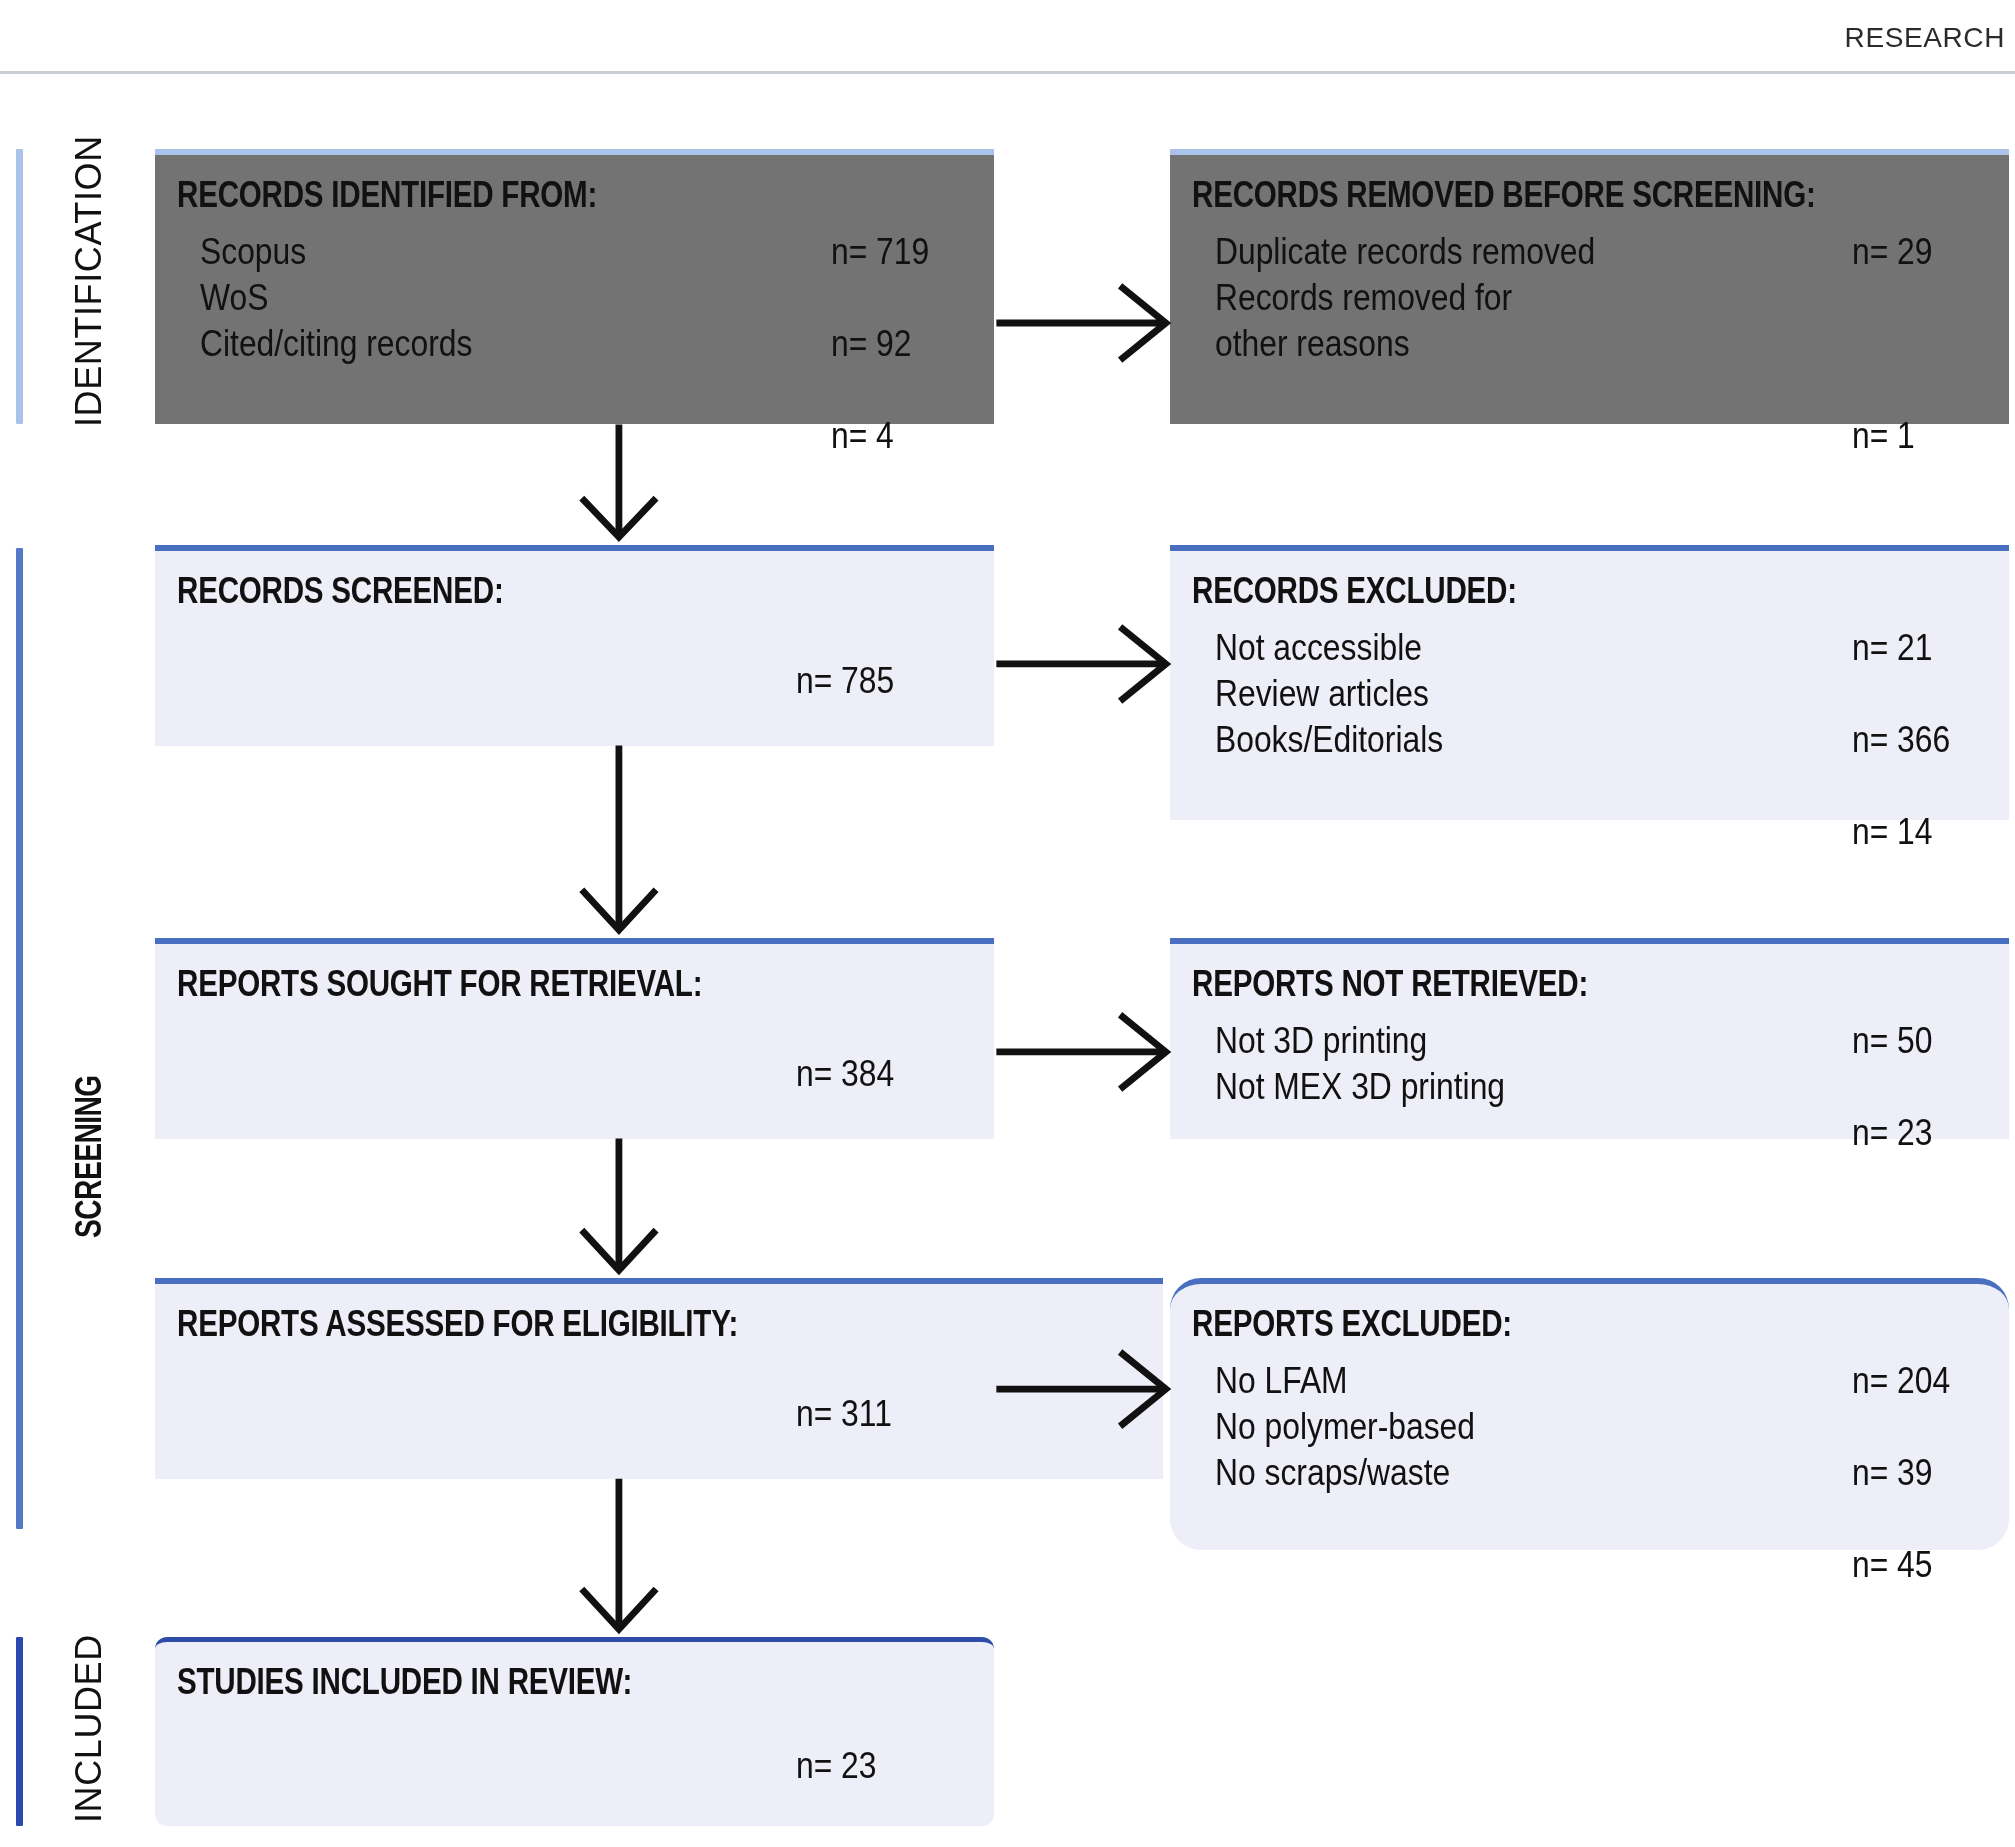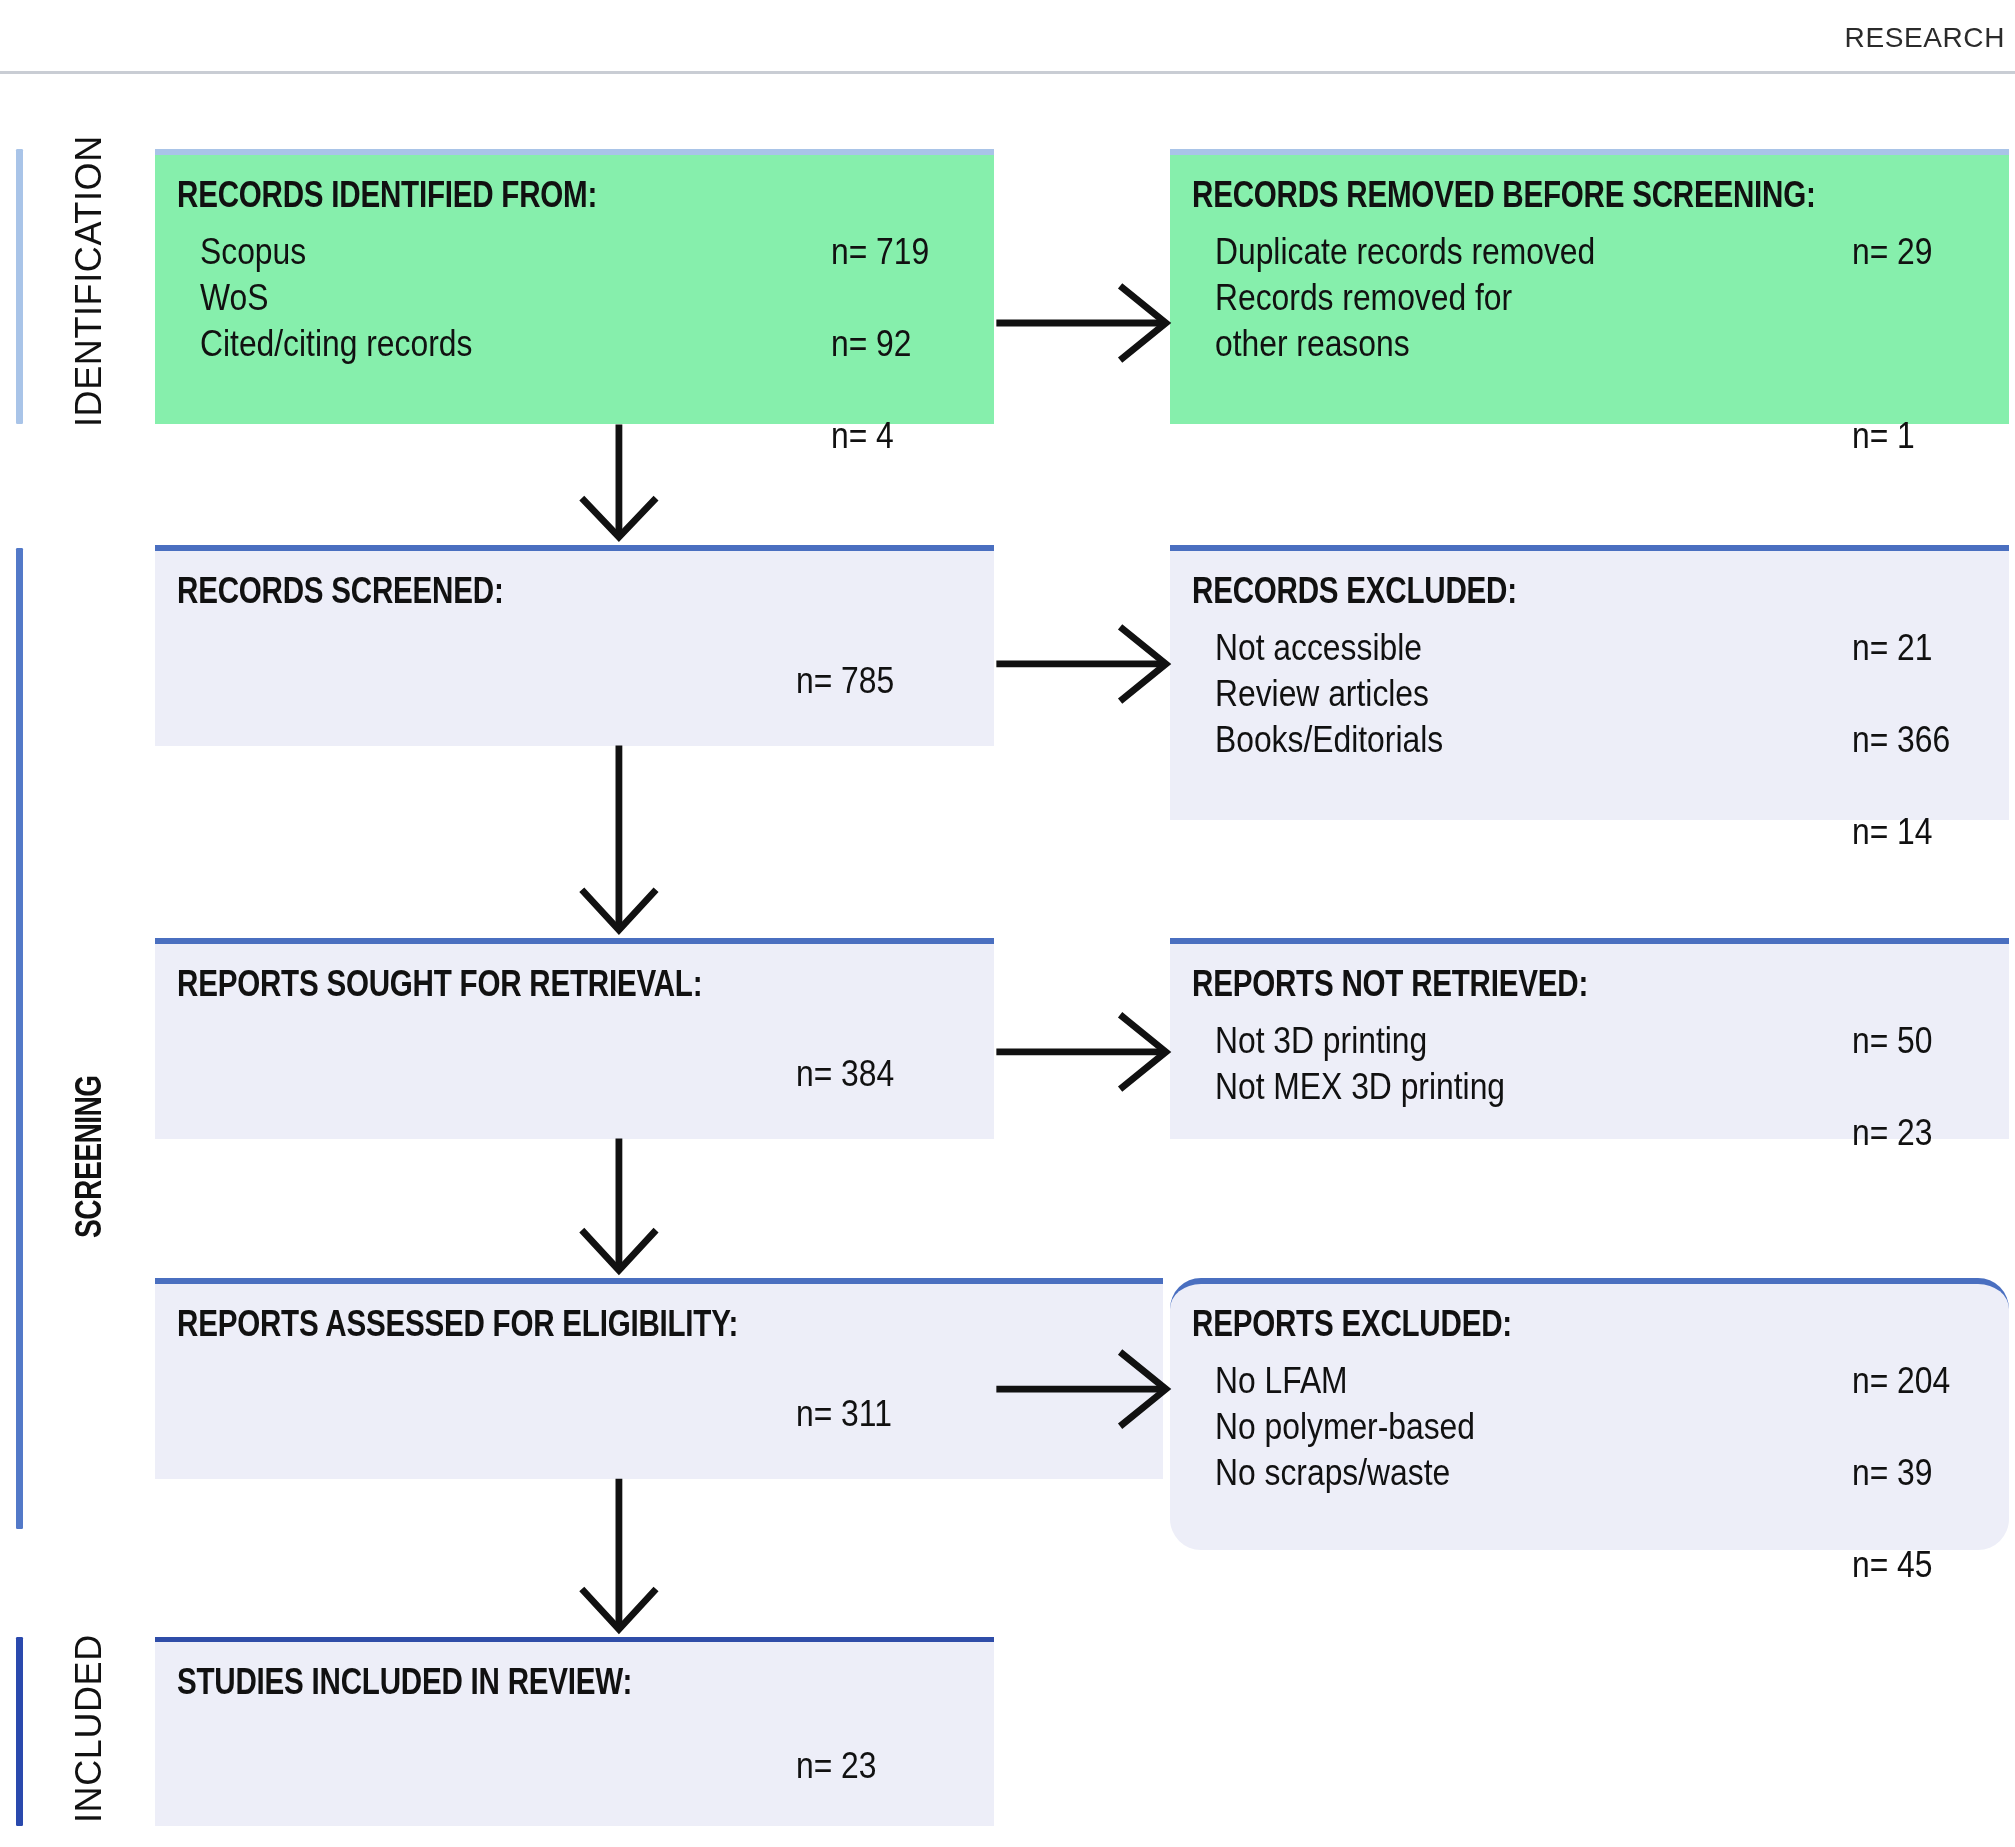--- a/index.html
+++ b/index.html
@@ -90,21 +90,21 @@
     font-size: 36px; font-weight: 400; letter-spacing: 0.6px;
   }
 
   
   .box {
     position: absolute;
     background: #edeef8;
     border-top: 6.2px solid #4a6fc0;
   }
   .box.ident {
-    background: #86efac;
+    background: #737373;
     border-top: 6.2px solid #a9c4e8;
   }
   .box.last {
     border-top: 5.6px solid #2f4da8;
   }
 
   .box-title {
     position: absolute;
     left: 22px;
     top: 18.6px;
@@ -285,21 +285,21 @@
         <span class="row-label">No polymer-based</span>
         <span class="row-value" style="left:637px; margin-top:46px;">n= 39</span>
       </div>
       <div class="row">
         <span class="row-label">No scraps/waste</span>
         <span class="row-value" style="left:637px; margin-top:92px;">n= 45</span>
       </div>
     </div>
   </div>
 
-  <div class="box last" style="left:155px; top:1637px; width:839px; height:189px;">
+  <div class="box last" style="left:155px; top:1637px; width:839px; height:189px;border-radius:12px;">
     <div class="box-title">STUDIES INCLUDED IN REVIEW:</div>
     <div class="solo-value" style="left:641px; top:103px;">n= 23</div>
   </div>
 
   <svg id="arrows" viewBox="0 0 3256 2985" width="2015" height="1847">
 
     <g>
       <line x1="1000" y1="686" x2="1000" y2="865"></line>
       <polyline points="940,805 1000,868 1060,805"></polyline>
     </g>

